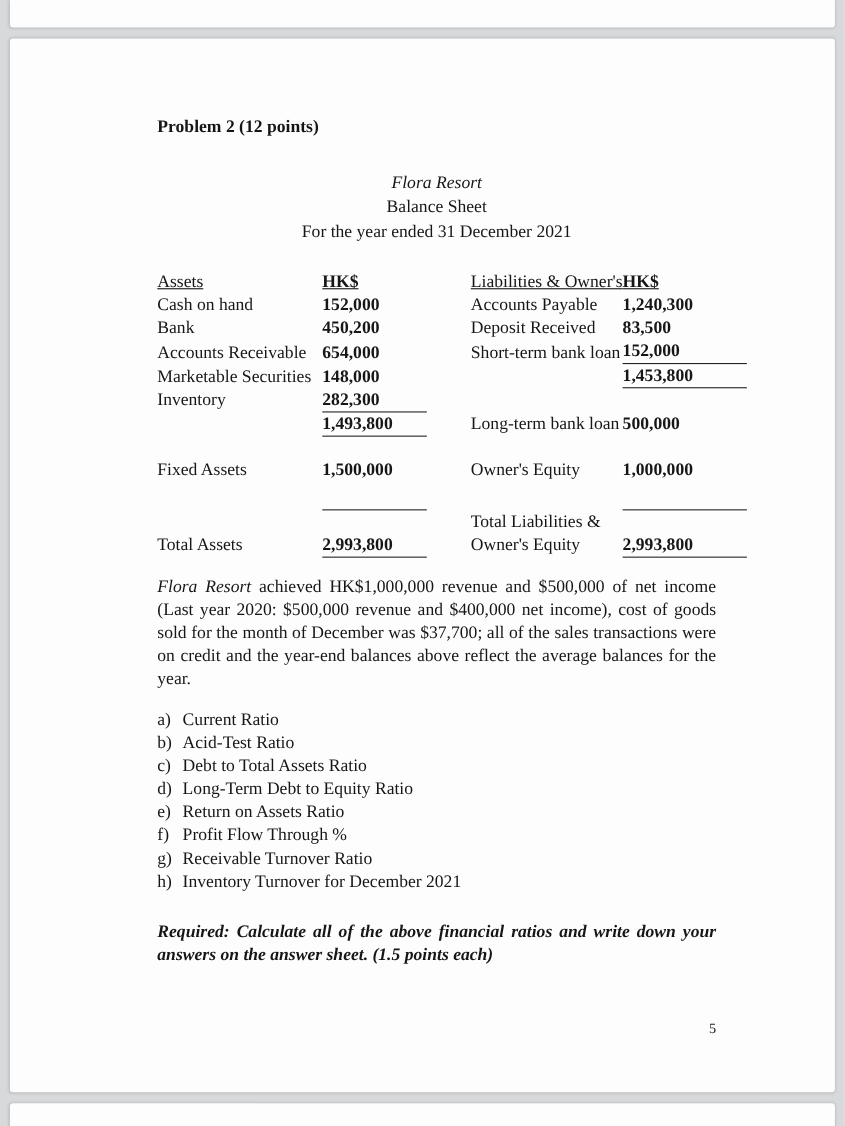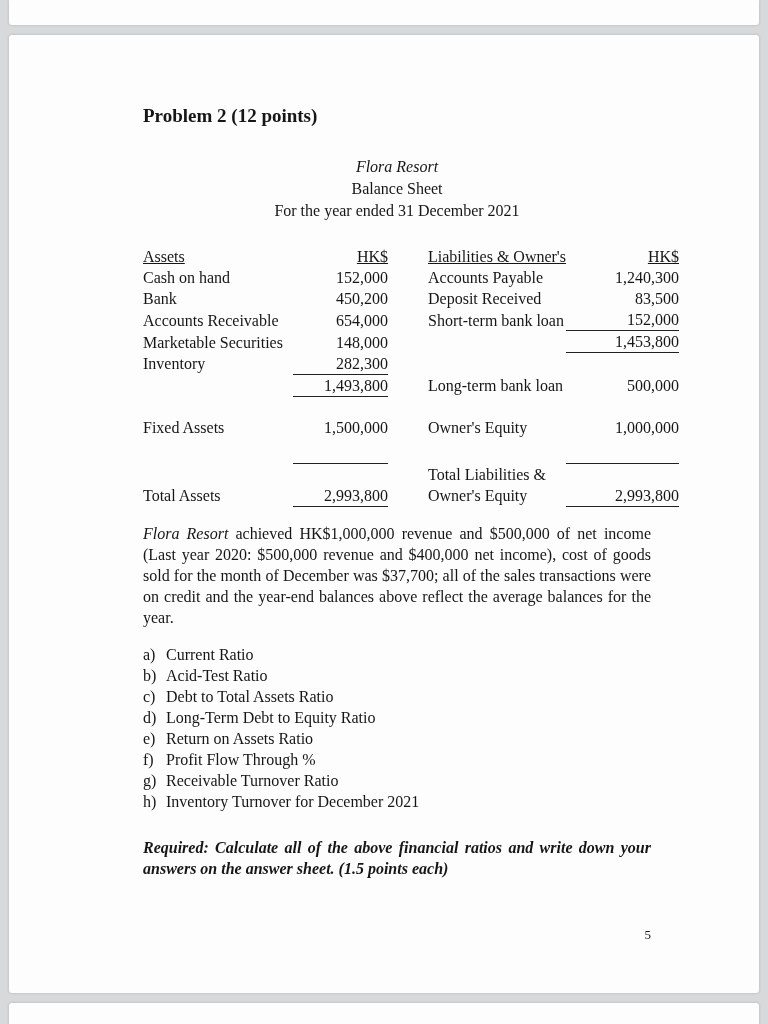--- a/index.html
+++ b/index.html
@@ -10,26 +10,26 @@
     color:#161616;
   }
   .sheet-strip{background:#fdfdfe;margin:0 9px;box-shadow:0 0 3px rgba(0,0,0,.18);}
   .strip-top{height:25px;border-radius:0 0 3px 3px;}
   .strip-bottom{height:30px;margin-top:10px;border-radius:3px 3px 0 0;}
   .page{
     position:relative;margin:10px 9px 0;height:958px;
     background:#fdfdfe;border-radius:3px;box-shadow:0 0 3px rgba(0,0,0,.18);
   }
   .content{padding:70px 108px 0 134px;font-size:16px;line-height:21px;}
-  .problem-title{font-weight:bold;font-size:19px;}
+  .problem-title{font-weight:bold;font-size:16px;}
   .heading-block{margin-top:30px;text-align:center;line-height:22px;}
   .company{font-style:italic;}
   table.bs{border-collapse:collapse;table-layout:fixed;width:536px;margin-top:24px;font-size:16px;}
   table.bs td{padding:0;height:21px;vertical-align:bottom;white-space:nowrap;}
-  td.av,td.lv{text-align:right;}
+  td.av,td.lv{font-weight:bold;}
   .ul{text-decoration:underline;}
   td.line{border-bottom:1px solid #222;}
   tr.spacer td{height:20px;}
   tr.spacer2 td{height:11px;}
   tr.rule td{height:14px;}
   .para{text-align:justify;line-height:21px;}
   .qlist{margin-top:12px;}
   .q{display:flex;line-height:21px;}
   .qid{width:23px;flex:none;}
   .required{margin-top:25px;font-weight:bold;text-align:justify;line-height:21.5px;font-style:italic;}

